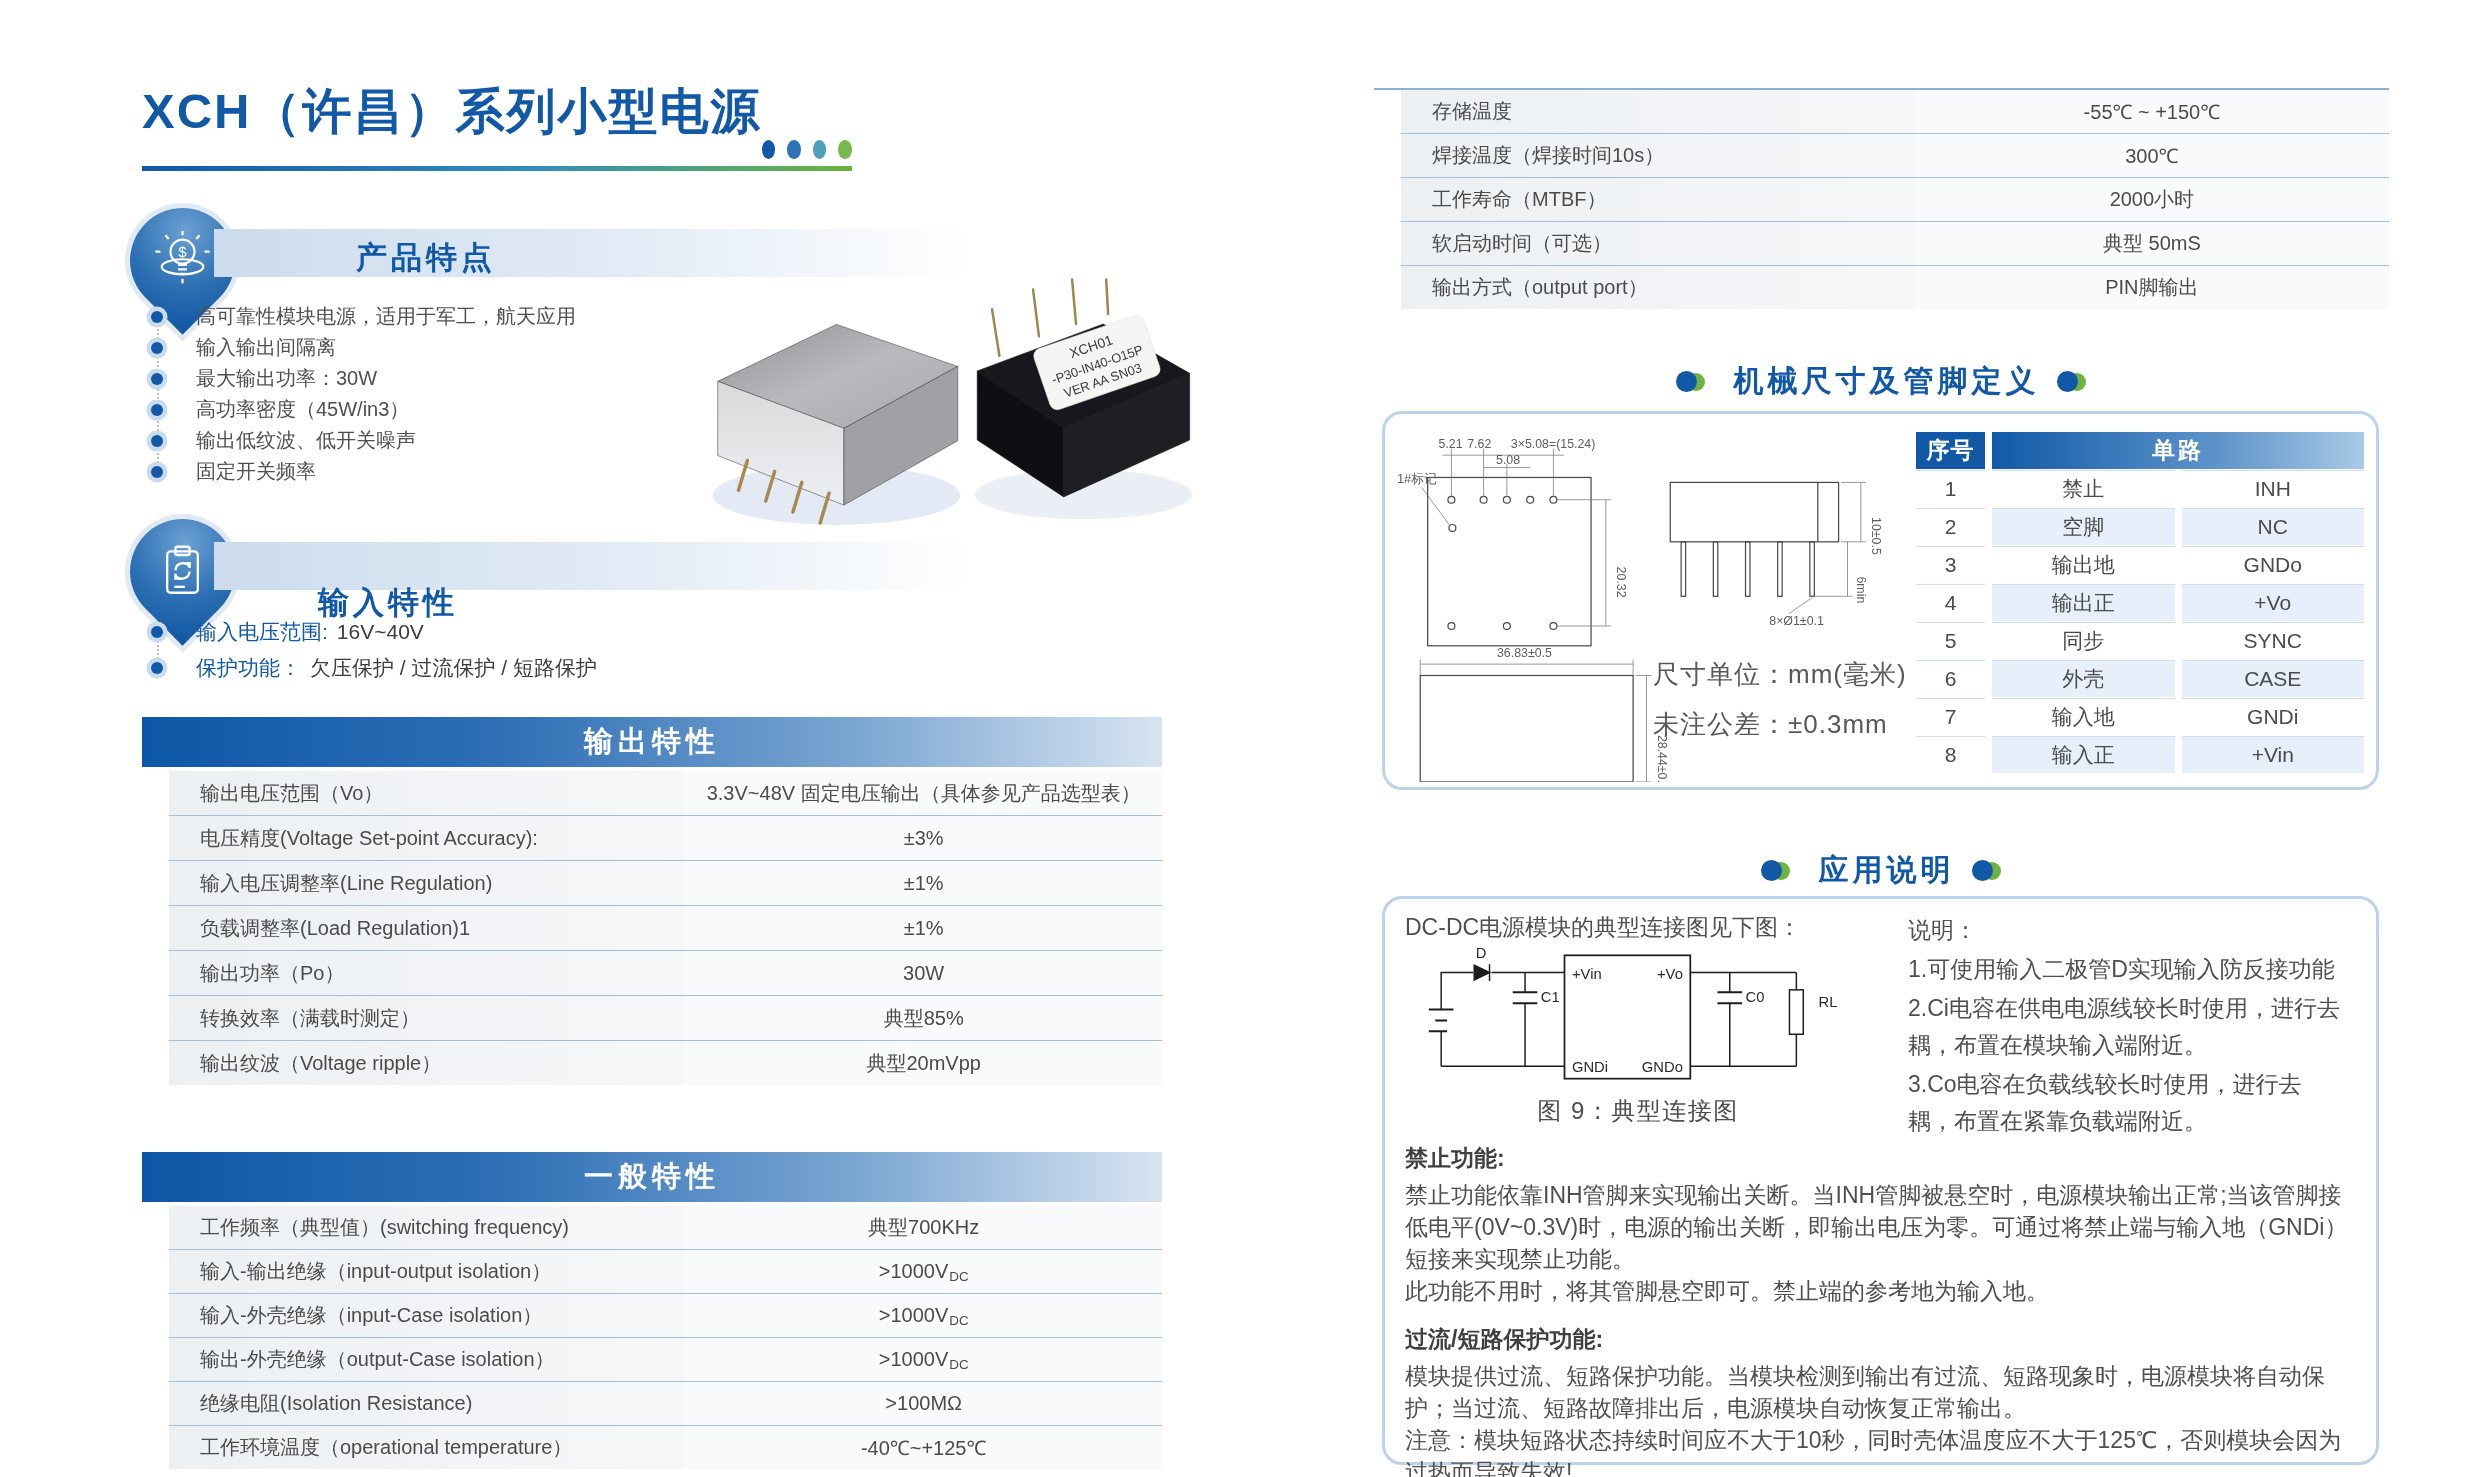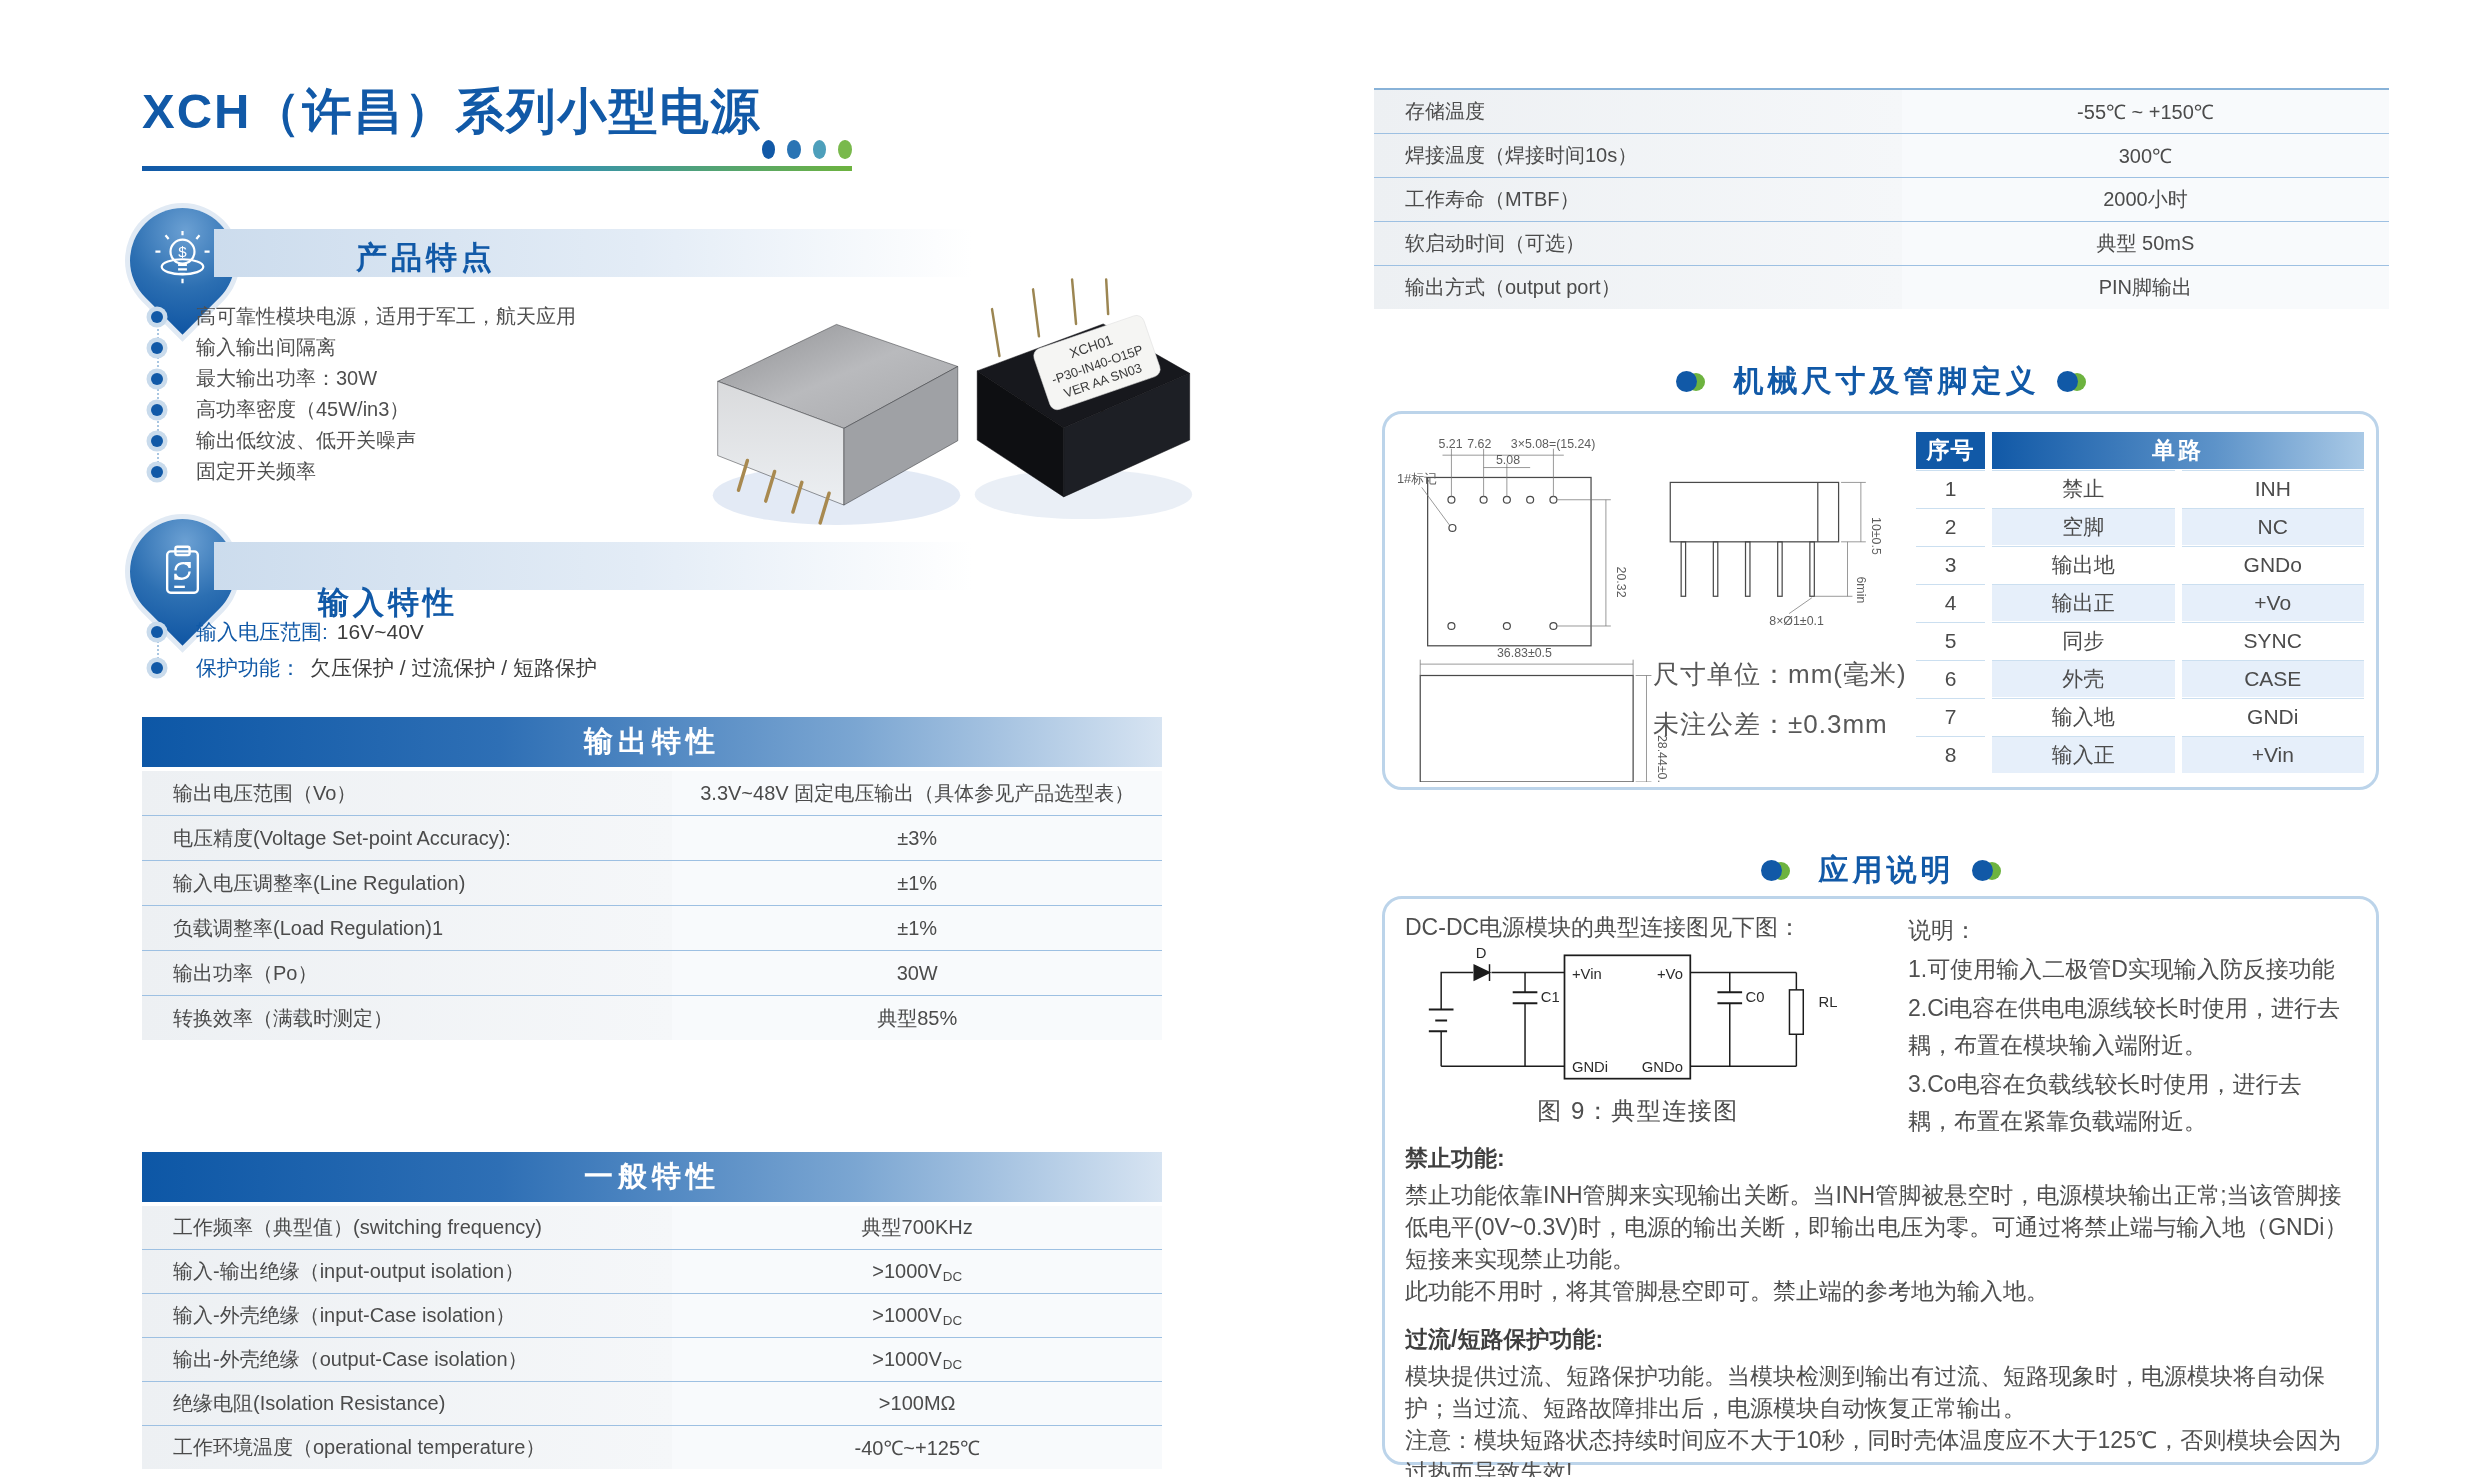--- a/index.html
+++ b/index.html
@@ -40,21 +40,21 @@
         border-radius:50%;background:#1159a7;box-shadow:0 0 0 4.5px #c9dbec;}
   .in-label{color:#1159a7;margin-right:9px;}
   .in-value{color:#3d3d3d;}
   .in-line{position:absolute;left:157px;top:636px;height:35px;border-left:2px dotted #a9c6e1;}
 
   
   .spec-table{position:absolute;left:142px;width:1020px;}
   .tbl-header{height:50px;display:flex;align-items:center;justify-content:center;
         font-size:29px;font-weight:bold;color:#ffffff;letter-spacing:5px;
         background:linear-gradient(90deg,#0d57a6 0%,#2e6fb5 35%,#7ba6d2 70%,#d7e4f2 100%);}
-  .spec-rows{margin-top:4px;}
+  .spec-rows{margin-top:4px;margin-left:27px;}
   .spec-row{display:flex;border-bottom:1.5px solid #9dc0e2;}
   .spec-row:last-child{border-bottom:none;}
   .spec-label{flex:0 0 52%;display:flex;align-items:center;padding-left:31px;box-sizing:border-box;
         font-size:20px;color:#4b4b4b;background:linear-gradient(90deg,#edf0f3 0%,#f5f7f9 100%);}
   .spec-value{flex:1;display:flex;align-items:center;justify-content:center;
         font-size:20px;color:#4b4b4b;background:#f8fafc;}
   .h88 .spec-row{height:44px;} .h86 .spec-row{height:43px;} .h87 .spec-row{height:43px;}
   .sub{font-size:13.4px;position:relative;top:5px;margin-left:1px;}
   .env{border-top:2px solid #88b2d8;padding-top:0;}
 
@@ -246,20 +246,24 @@
         <div class="spec-label">负载调整率(Load Regulation)1</div>
         <div class="spec-value">±1%</div>
       </div>
       <div class="spec-row">
         <div class="spec-label">输出功率（Po）</div>
         <div class="spec-value">30W</div>
       </div>
       <div class="spec-row">
         <div class="spec-label">转换效率（满载时测定）</div>
         <div class="spec-value">典型85%</div>
+      </div>
+      <div class="spec-row">
+        <div class="spec-label">输出纹波（Voltage ripple）</div>
+        <div class="spec-value">典型20mVpp</div>
       </div>
     </div>
   </div>
 
   <div class="spec-table" style="top:1152px;">
     <div class="tbl-header">一般特性</div>
     <div class="spec-rows h86">
       <div class="spec-row">
         <div class="spec-label">工作频率（典型值）(switching frequency)</div>
         <div class="spec-value">典型700KHz</div>

